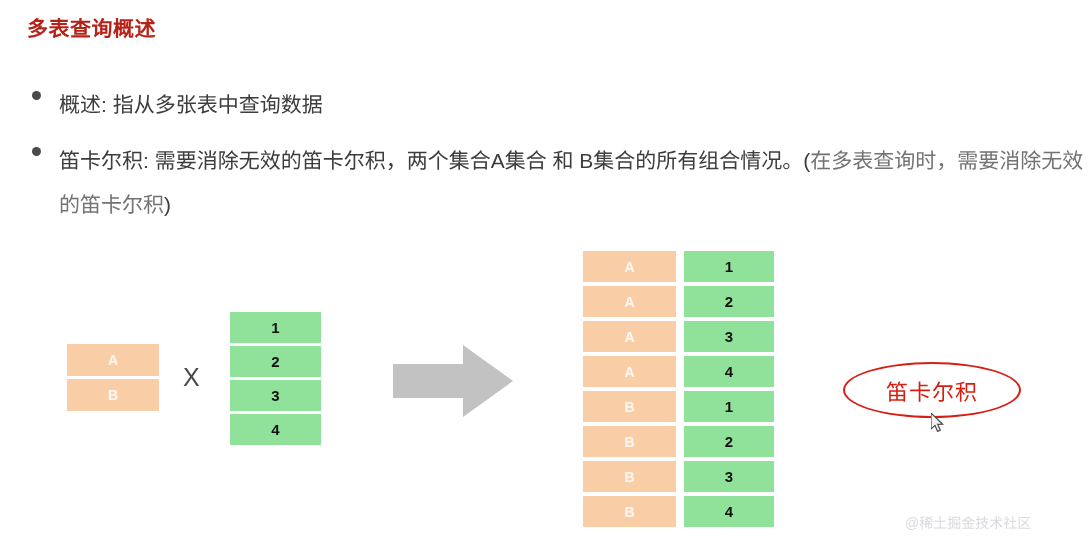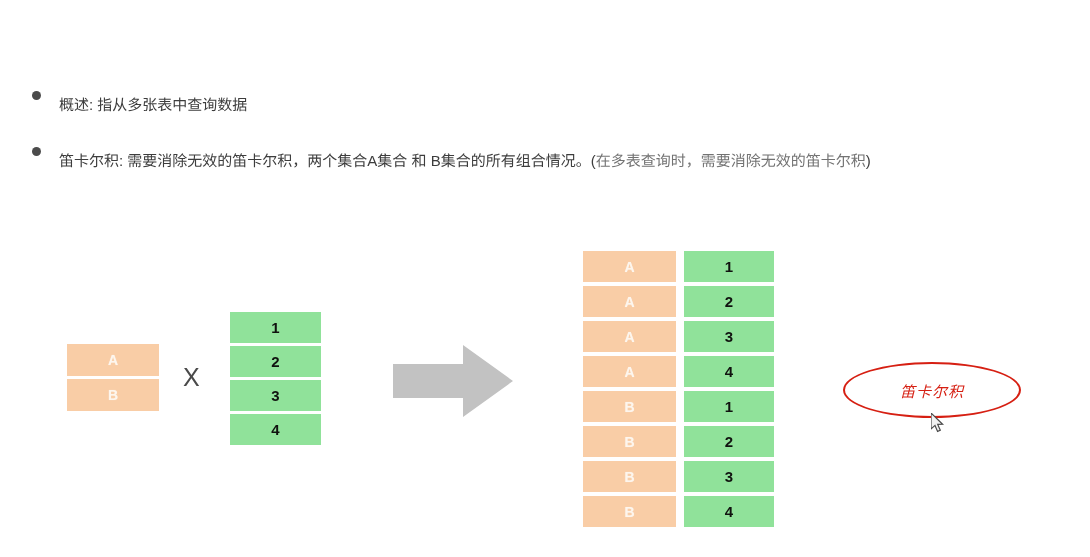--- a/index.html
+++ b/index.html
@@ -43,21 +43,21 @@
   .bullet-dot {
     width: 9px;
     height: 9px;
     border-radius: 50%;
     background: #4b4b4b;
     margin-top: 8px;
     margin-right: 18px;
     flex: 0 0 auto;
   }
   .bullet-text {
-    font-size: 15px;
+    font-size: 21px;
     line-height: 44px;
     color: #3d3d3d;
     white-space: nowrap;
   }
   .bullet-1 { left: 32px; top: 83px; }
   .bullet-2 { left: 32px; top: 139px; }
   .bullet-2 .bullet-text {
     white-space: normal;
     width: 1035px;
     line-height: 44px;
@@ -164,24 +164,23 @@
     border: 2.6px solid #d61f12;
     border-radius: 50%;
     box-sizing: border-box;
   }
   .annotation-label {
     position: absolute;
     inset: 0;
     display: flex;
     align-items: center;
     justify-content: center;
-    font-size: 15px;
+    font-size: 22px;
     color: #d61f12;
     letter-spacing: 1px;
-    font-style: italic;
   }
 
   
   .cursor {
     position: absolute;
     left: 931px;
     top: 413px;
     width: 16px;
     height: 22px;
   }
@@ -194,20 +193,21 @@
     font-size: 14px;
     color: #d8dade;
     white-space: nowrap;
   }
 </style>
 </head>
 <body>
 
 <div class="slide">
 
+  <div class="title">多表查询概述</div>
 
   <div class="bullet-row bullet-1">
     <span class="bullet-dot"></span>
     <span class="bullet-text">概述: 指从多张表中查询数据</span>
   </div>
 
   <div class="bullet-row bullet-2">
     <span class="bullet-dot"></span>
     <span class="bullet-text"><span>笛卡尔积: 需要消除无效的笛卡尔积，两个集合A集合 和 B集合的所有组合情况。(</span><span class="hl-red">在多表查询时，需要消除无效的笛卡尔积</span><span>)</span></span>
   </div>
@@ -271,14 +271,15 @@
     <div class="annotation-ellipse"></div>
     <div class="annotation-label">笛卡尔积</div>
   </div>
 
   <div class="cursor">
     <svg width="16" height="22" viewBox="0 0 16 22" xmlns="http://www.w3.org/2000/svg">
       <polygon points="0,0 0,16 4,12.4 6.6,18.4 9.3,17.2 6.7,11.4 11.6,11.2" fill="#f2f2f2" stroke="#4a4a4a" stroke-width="1.2"></polygon>
     </svg>
   </div>
 
+  <div class="watermark">@稀土掘金技术社区</div>
 
 </div>
 
 </body></html>

